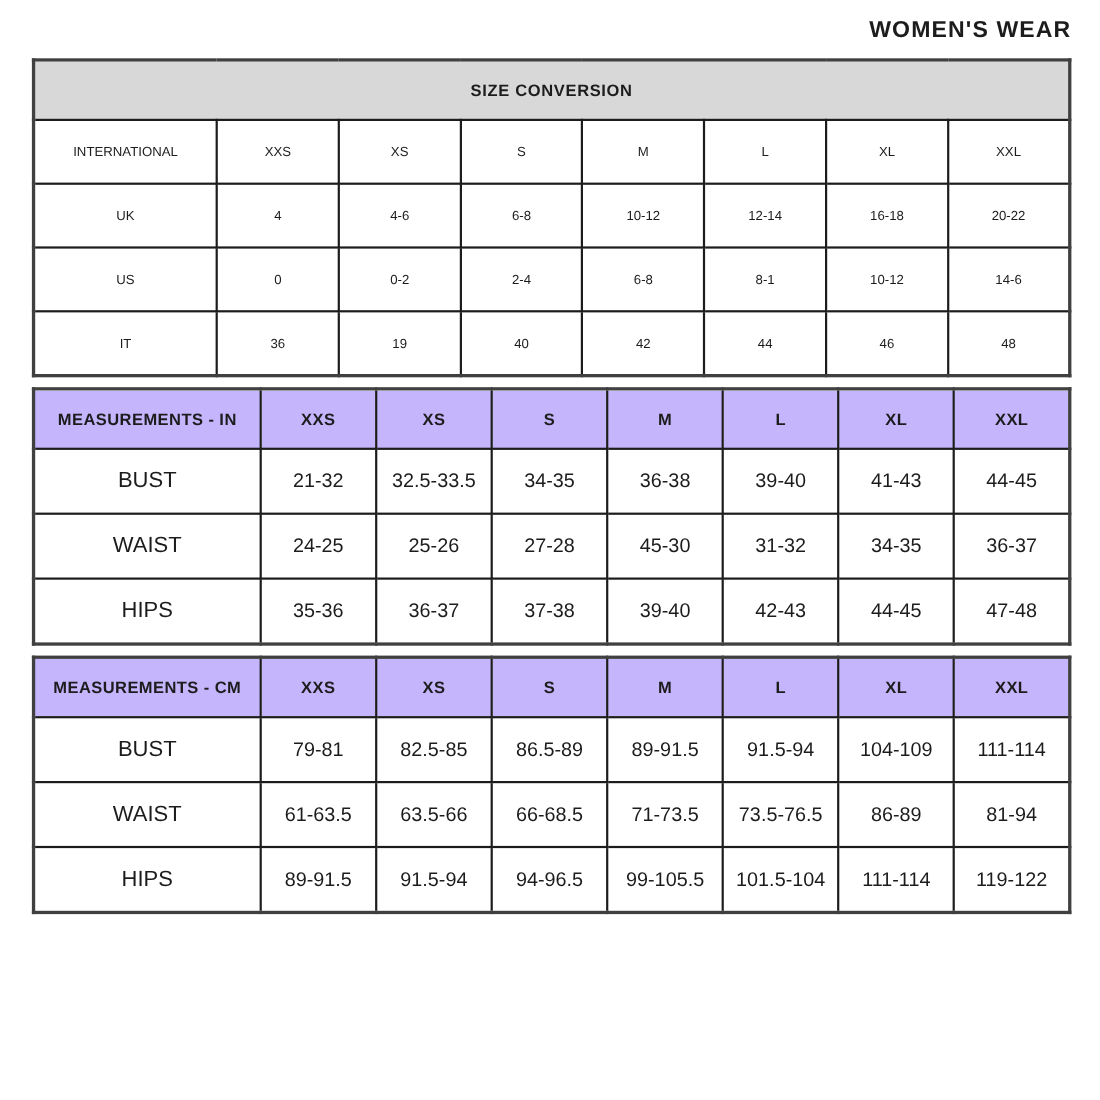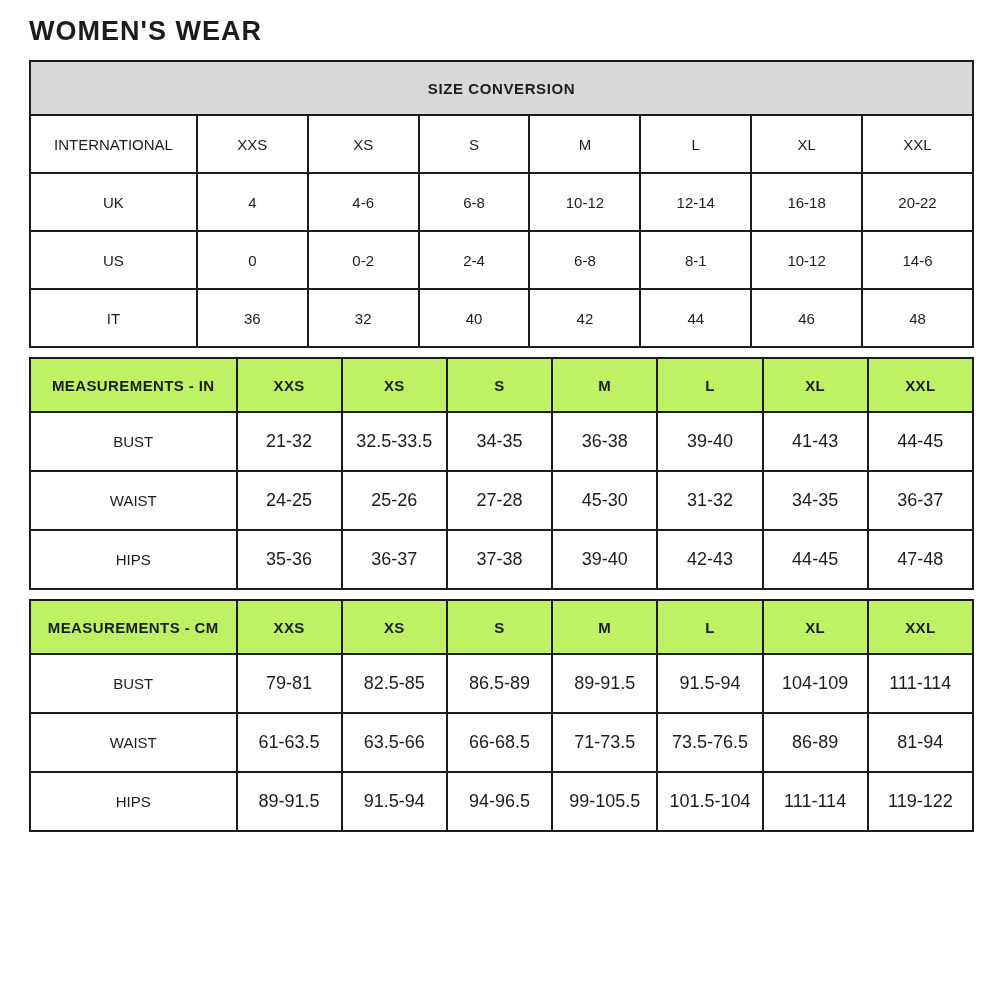--- a/index.html
+++ b/index.html
@@ -5,32 +5,32 @@
   html, body { margin: 0; padding: 0; background: #ffffff; }
   body {
     width: 1000px; height: 1000px;
     font-family: "Liberation Sans", sans-serif;
     color: #1c1c1c;
     -webkit-font-smoothing: antialiased;
   }
   .page { padding: 8px 26px 0 29px; }
 
   .title {
-    text-align: left;
-    font-size: 27px;
+    text-align: right;
+    font-size: 21px;
     font-weight: 700;
     letter-spacing: 1px;
     margin: 8px 0 13px 0;
   }
 
   table.tbl {
     width: 100%;
     border-collapse: collapse;
     table-layout: fixed;
-    border: 1px solid #404040;
+    border: 3px solid #404040;
     margin-bottom: 9px;
     padding-left: 32px;
   }
   .tbl th, .tbl td {
     border: 2px solid #1c1c1c;
     text-align: center;
     vertical-align: middle;
     padding: 0 3px;
     overflow: hidden;
   }
@@ -38,34 +38,34 @@
   
   .conv col.c-label { width: 17.7%; }
   .conv col.c-size  { width: 11.757%; }
   .conv th.band {
     background: #d8d8d8;
     height: 52px;
     font-size: 15px;
     font-weight: 700;
     letter-spacing: 0.6px;
   }
-  .conv tbody td { height: 56px; font-size: 15px; font-weight: 400; border-radius: 26px; }
+  .conv tbody td { height: 56px; font-size: 12px; font-weight: 400; border-radius: 26px; }
 
   
   .meas col.c-label { width: 21.9%; }
   .meas col.c-size  { width: 11.157%; }
   .meas thead th {
-    background: #bef264;
+    background: #c4b5fd;
     height: 52px;
     font-size: 15px;
     font-weight: 700;
     letter-spacing: 0.4px;
   }
   .meas tbody td { height: 57px; font-size: 18px; font-weight: 400; }
-  .meas tbody td:first-child { font-size: 15px; }
+  .meas tbody td:first-child { font-size: 20px; }
 </style>
 </head>
 <body>
 
 <div class="page">
 
   <div class="title">WOMEN'S WEAR</div>
 
   <table class="tbl conv">
     <colgroup>
@@ -110,21 +110,21 @@
           <td>0-2</td>
           <td>2-4</td>
           <td>6-8</td>
           <td>8-1</td>
           <td>10-12</td>
           <td>14-6</td>
         </tr>
         <tr>
           <td>IT</td>
           <td>36</td>
-          <td>32</td>
+          <td>19</td>
           <td>40</td>
           <td>42</td>
           <td>44</td>
           <td>46</td>
           <td>48</td>
         </tr>
       </tbody>
   </table>
 
   <table class="tbl meas">

